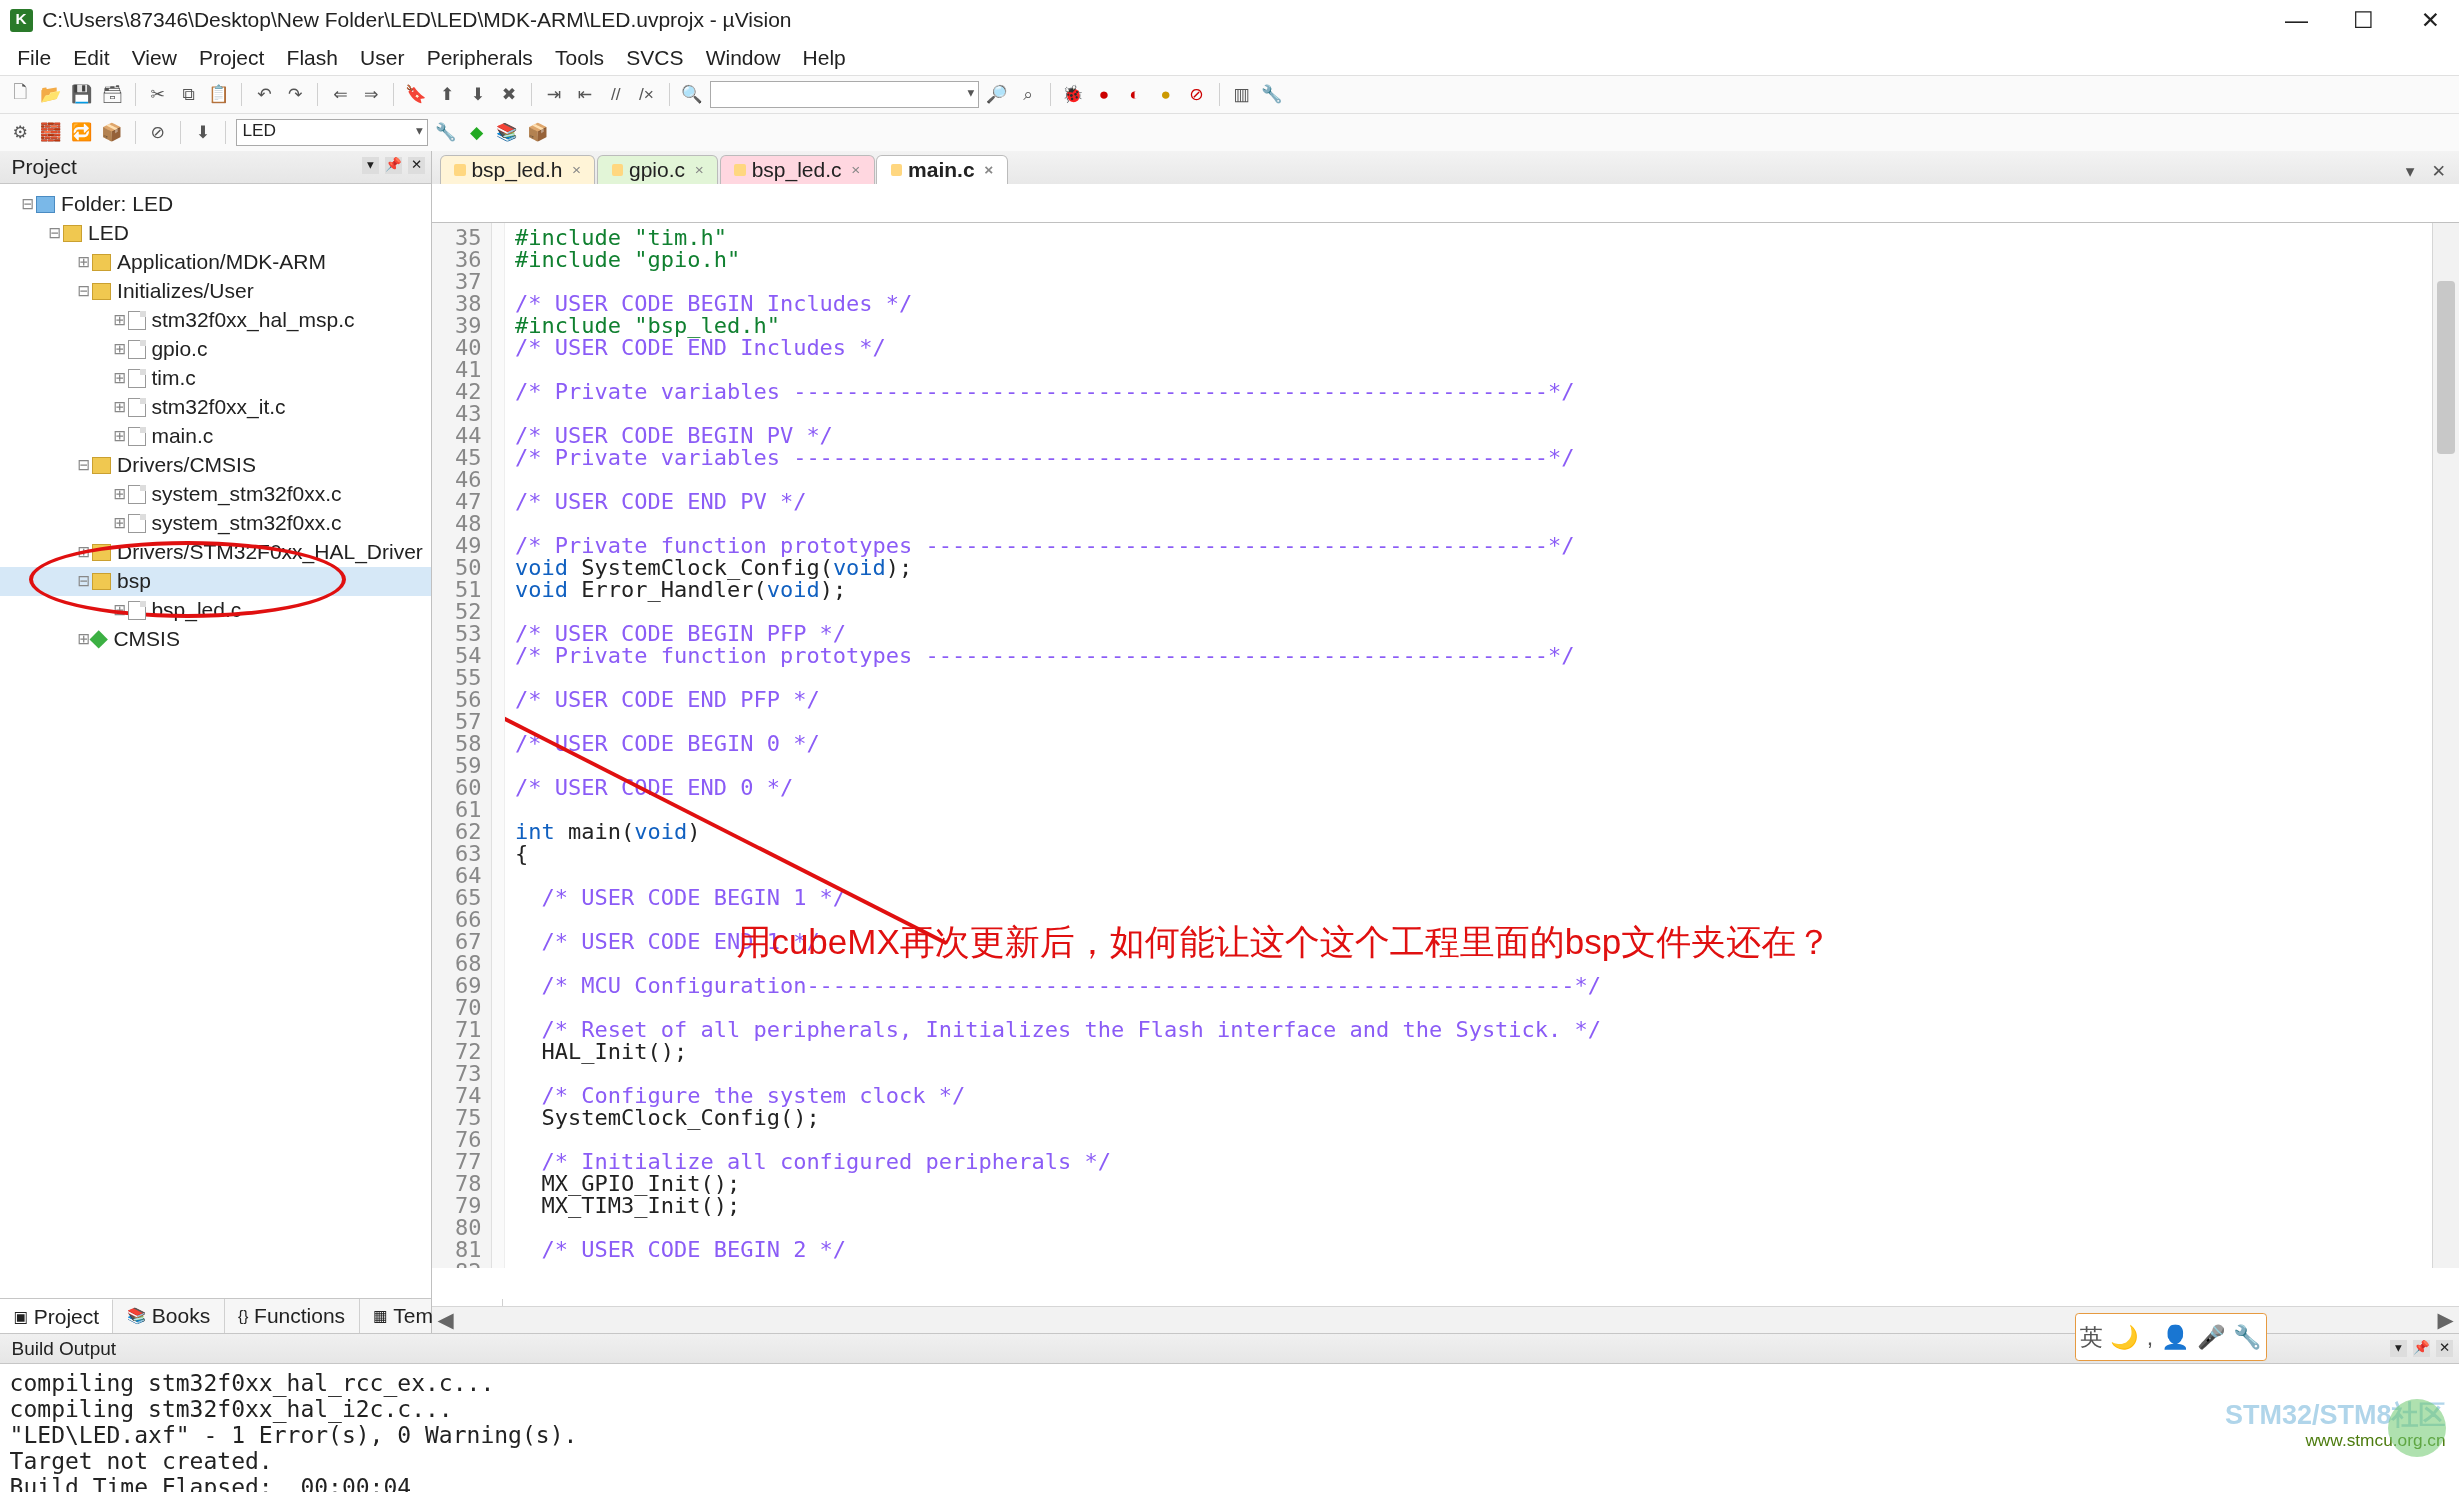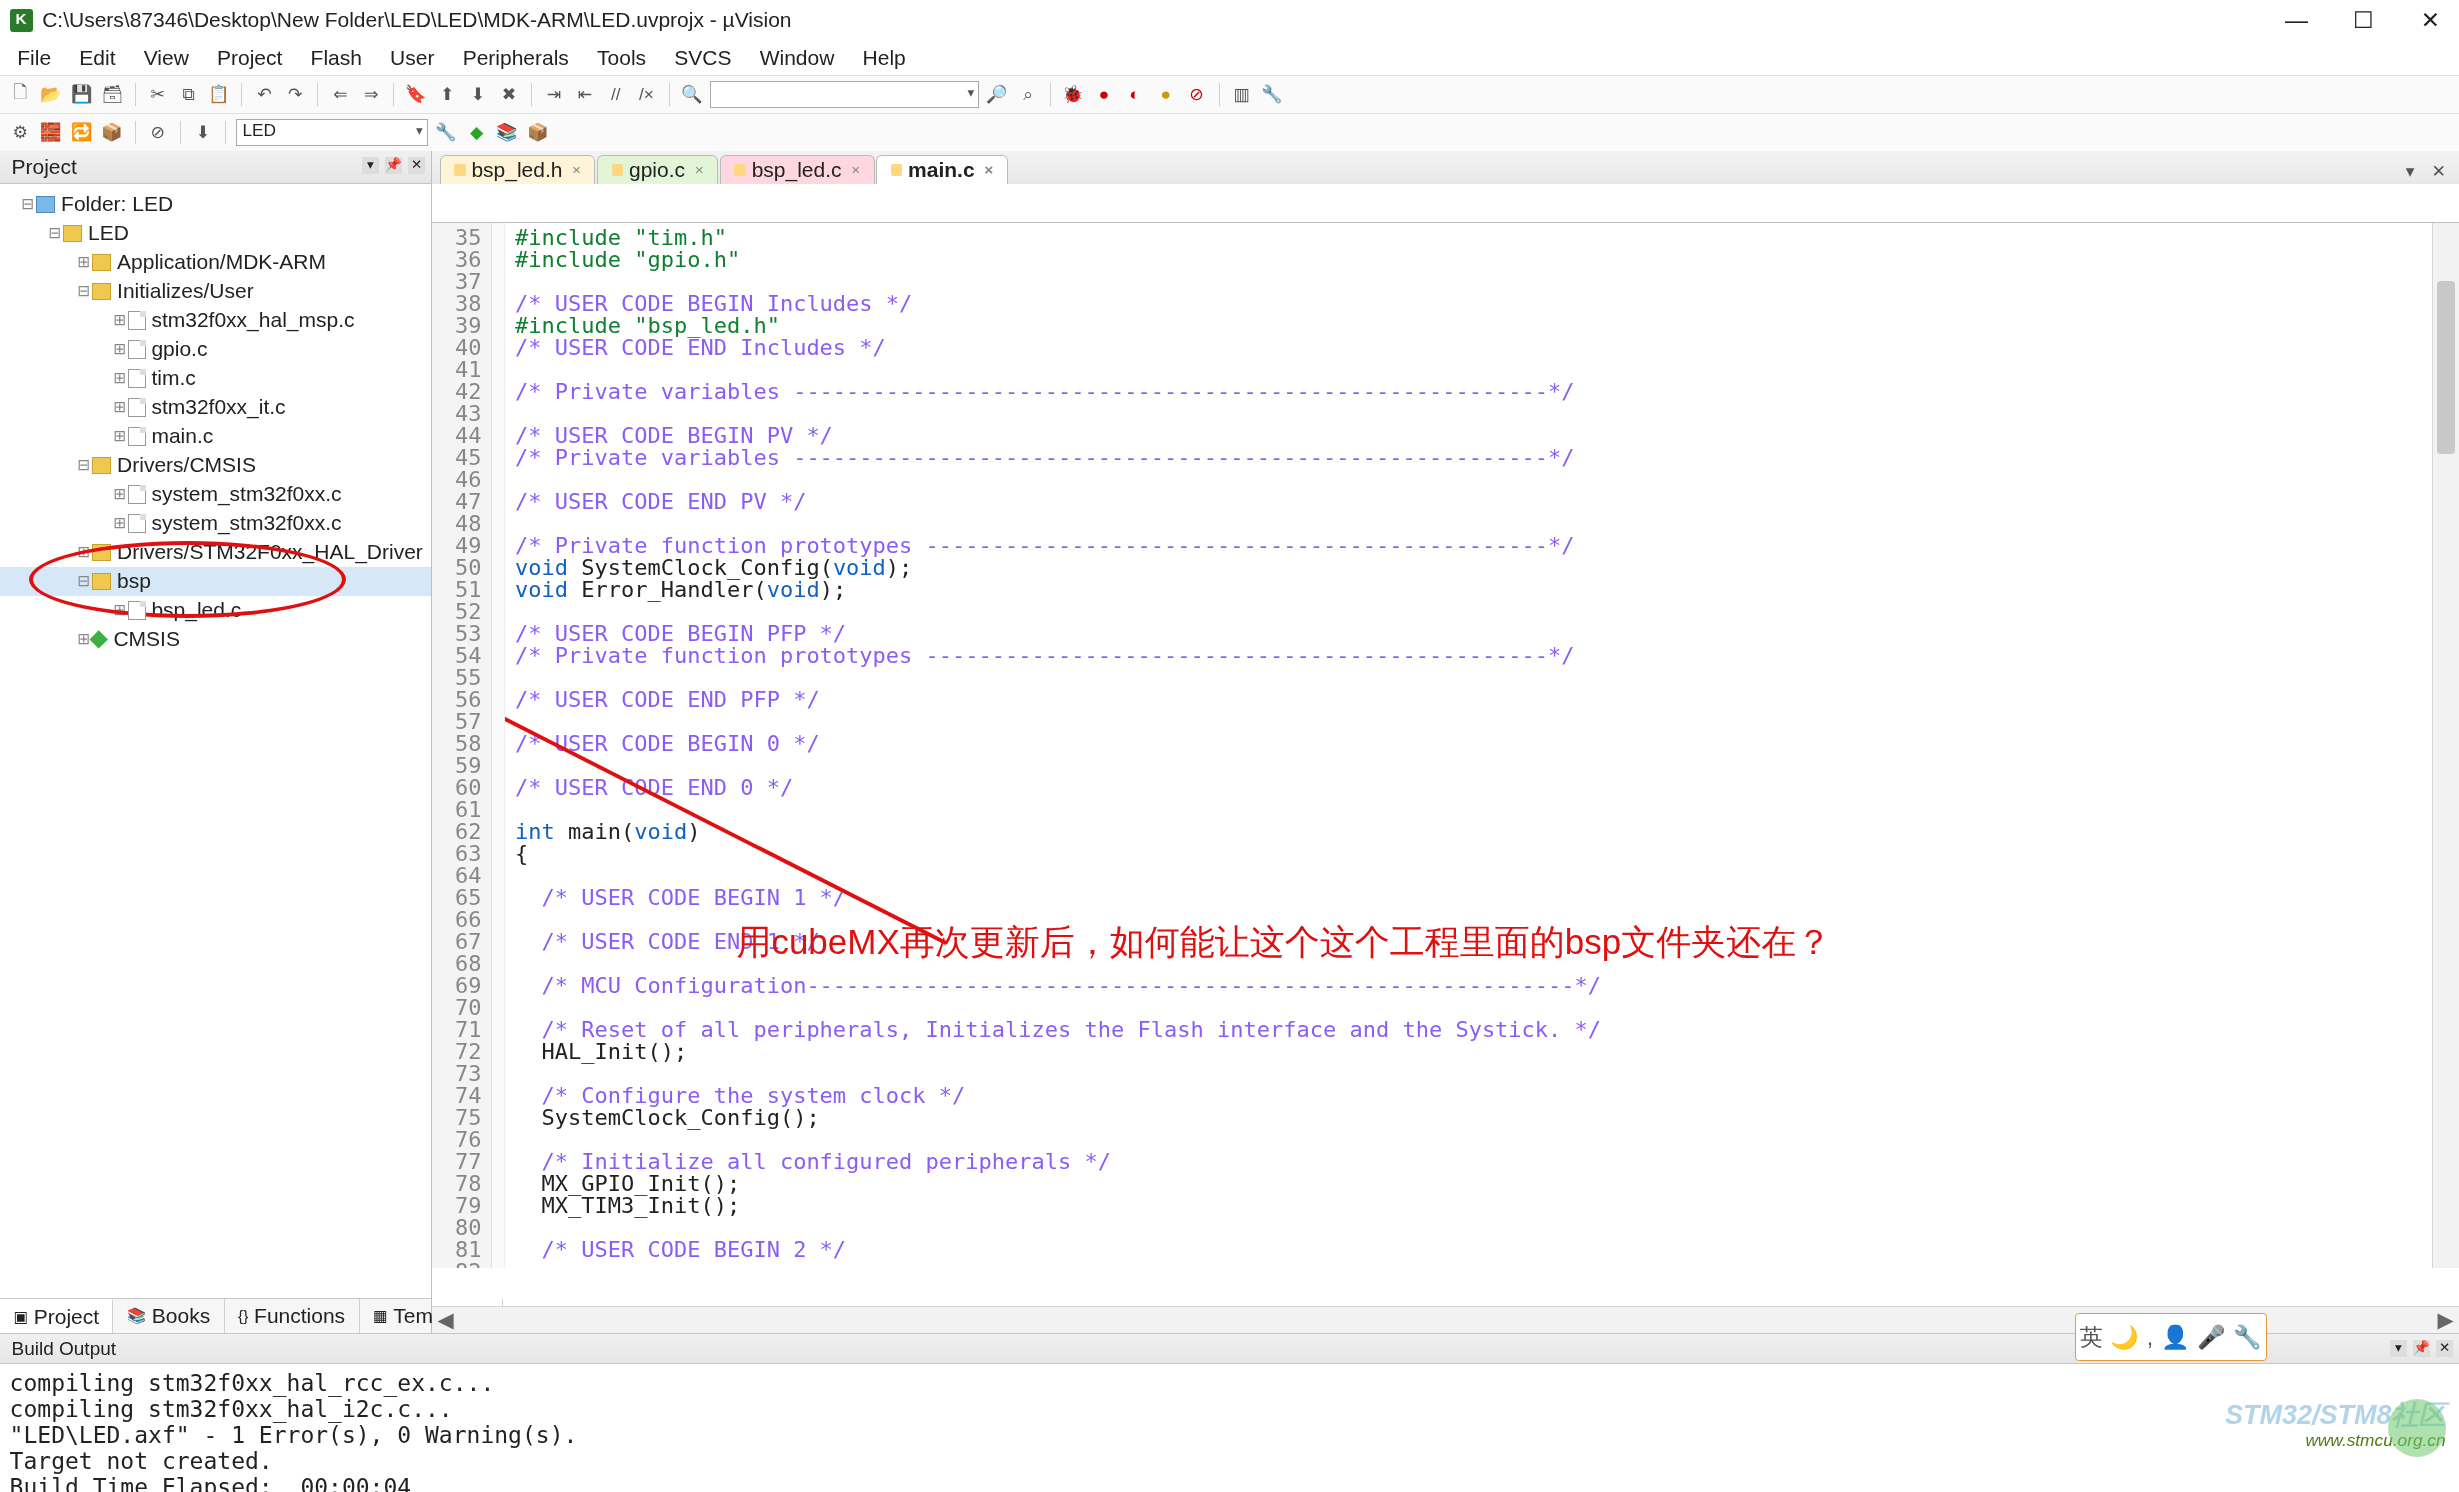--- a/index.html
+++ b/index.html
@@ -3,21 +3,21 @@
 <meta charset="utf-8">
 <style>
 * { box-sizing: border-box; margin: 0; padding: 0; }
 html, body { width: 2459px; height: 1493px; font-family: "Segoe UI", Tahoma, sans-serif; font-size: 21px; overflow: hidden; background: #fff; color: #222; }
 .titlebar { height: 40px; display: flex; align-items: center; padding: 0 9.6px; background: #fff; }
 .titlebar .app-icon { width: 23px; height: 23px; background: #2a7a2a; margin-right: 9.6px; border-radius: 2.9px; position: relative; }
 .titlebar .app-icon::after { content: "K"; color: #fff; font-size: 15.4px; position: absolute; left: 5.8px; top: 1.9px; font-weight: bold; }
 .titlebar .title-text { flex: 1; font-size: 21px; color: #222; }
 .win-controls { display: flex; gap: 29px; align-items: center; }
 .win-controls span { cursor: pointer; width: 38px; text-align: center; font-size: 23px; }
-.menubar { height: 35px; display: flex; align-items: center; gap: 9px; padding: 0 7.7px; background: #fff; font-size: 21px; }
+.menubar { height: 35px; display: flex; align-items: center; gap: 3px; padding: 0 7.7px; background: #fff; font-size: 21px; }
 .menubar span { padding: 1.9px 9.6px; cursor: pointer; }
 .toolbar { height: 38px; display: flex; align-items: center; gap: 5.8px; padding: 0 7.7px; border-top: 1px solid #e0e0e0; background: #fafafa; }
 .tb-btn { width: 25px; height: 25px; display: inline-flex; align-items: center; justify-content: center; font-size: 17.3px; color: #555; cursor: pointer; }
 .tb-sep { width: 1px; height: 23px; background: #d0d0d0; margin: 0 3.8px; }
 .tb-combo { height: 27px; min-width: 163px; border: 1px solid #aaa; background: #fff; font-size: 17.3px; padding: 0 17.3px 0 5.8px; position: relative; }
 .tb-combo::after { content: "▾"; position: absolute; right: 3.8px; top: 2.9px; font-size: 13.4px; color: #555; }
 .main { display: flex; height: 1182px; }
 .project-panel { width: 432px; border-right: 1.9px solid #c0c0c0; display: flex; flex-direction: column; background: #fff; }
 .panel-title { height: 33px; background: linear-gradient(#f0f0f0,#e6e6e6); border-bottom: 1px solid #c6c6c6; font-size: 21px; padding: 3.8px 11.5px; position: relative; }
 .panel-title .panel-icons { position: absolute; right: 5.8px; top: 5.8px; display: flex; gap: 5.8px; }
@@ -56,21 +56,21 @@
 .hscroll { height: 27px; background: #f2f2f2; border-top: 1px solid #d6d6d6; display: flex; align-items: center; }
 .hscroll .lbtn, .hscroll .rbtn { width: 27px; text-align: center; color: #666; }
 .hscroll .track { flex: 1; position: relative; height: 100%; }
 .build-title { height: 31px; background: linear-gradient(#f0f0f0,#e6e6e6); border-top: 1px solid #c6c6c6; border-bottom: 1px solid #c6c6c6; font-size: 19px; padding: 3.8px 11.5px; position: relative; }
 .build-title .panel-icons { position: absolute; right: 5.8px; top: 5.8px; display: flex; gap: 5.8px; }
 .build-title .panel-icons span { width: 17.3px; height: 17.3px; font-size: 13.4px; background: #ddd; text-align: center; cursor: pointer; }
 .build-output { height: 144px; background: #fff; font-family: Consolas, monospace; font-size: 23px; padding: 5.8px 9.6px; white-space: pre; overflow: auto; position: relative; }
 .annotation { position: absolute; font-size: 35px; color: #e01010; font-family: 'Microsoft YaHei', sans-serif; pointer-events: none; font-weight: 500; }
 .circle-ann { position: absolute; border: 4.8px solid #e01010; border-radius: 50%; pointer-events: none; }
 .arrow-svg { position: absolute; pointer-events: none; }
-.watermark { position: absolute; right: 13.4px; bottom: 42px; text-align: right; font-size: 27px; color: #b0d5ea; font-weight: bold; line-height: 1.1; pointer-events: none; font-style: italic; }
+.watermark { position: absolute; right: 13.4px; bottom: 42px; text-align: right; font-size: 27px; color: #b0d5ea; font-weight: bold; line-height: 1.1; pointer-events: none; }
 .watermark .l2 { font-size: 17.3px; color: #4d7c0f; font-weight: normal; }
 .overlay-circle { position: absolute; right: 13.4px; bottom: 35px; width: 58px; height: 58px; background: rgba(110,200,110,0.55); border-radius: 50%; pointer-events: none; }
 .floater { position: absolute; right: 192px; bottom: 131px; width: 192px; height: 48px; border: 1.9px solid #e69a40; background: #fff; display: flex; align-items: center; justify-content: space-around; font-size: 23px; border-radius: 3.8px; }
 .floater span { cursor: pointer; color: #555; }
 </style>
 </head>
 <body>
 
 <div class="titlebar">
   <div class="app-icon"></div>

